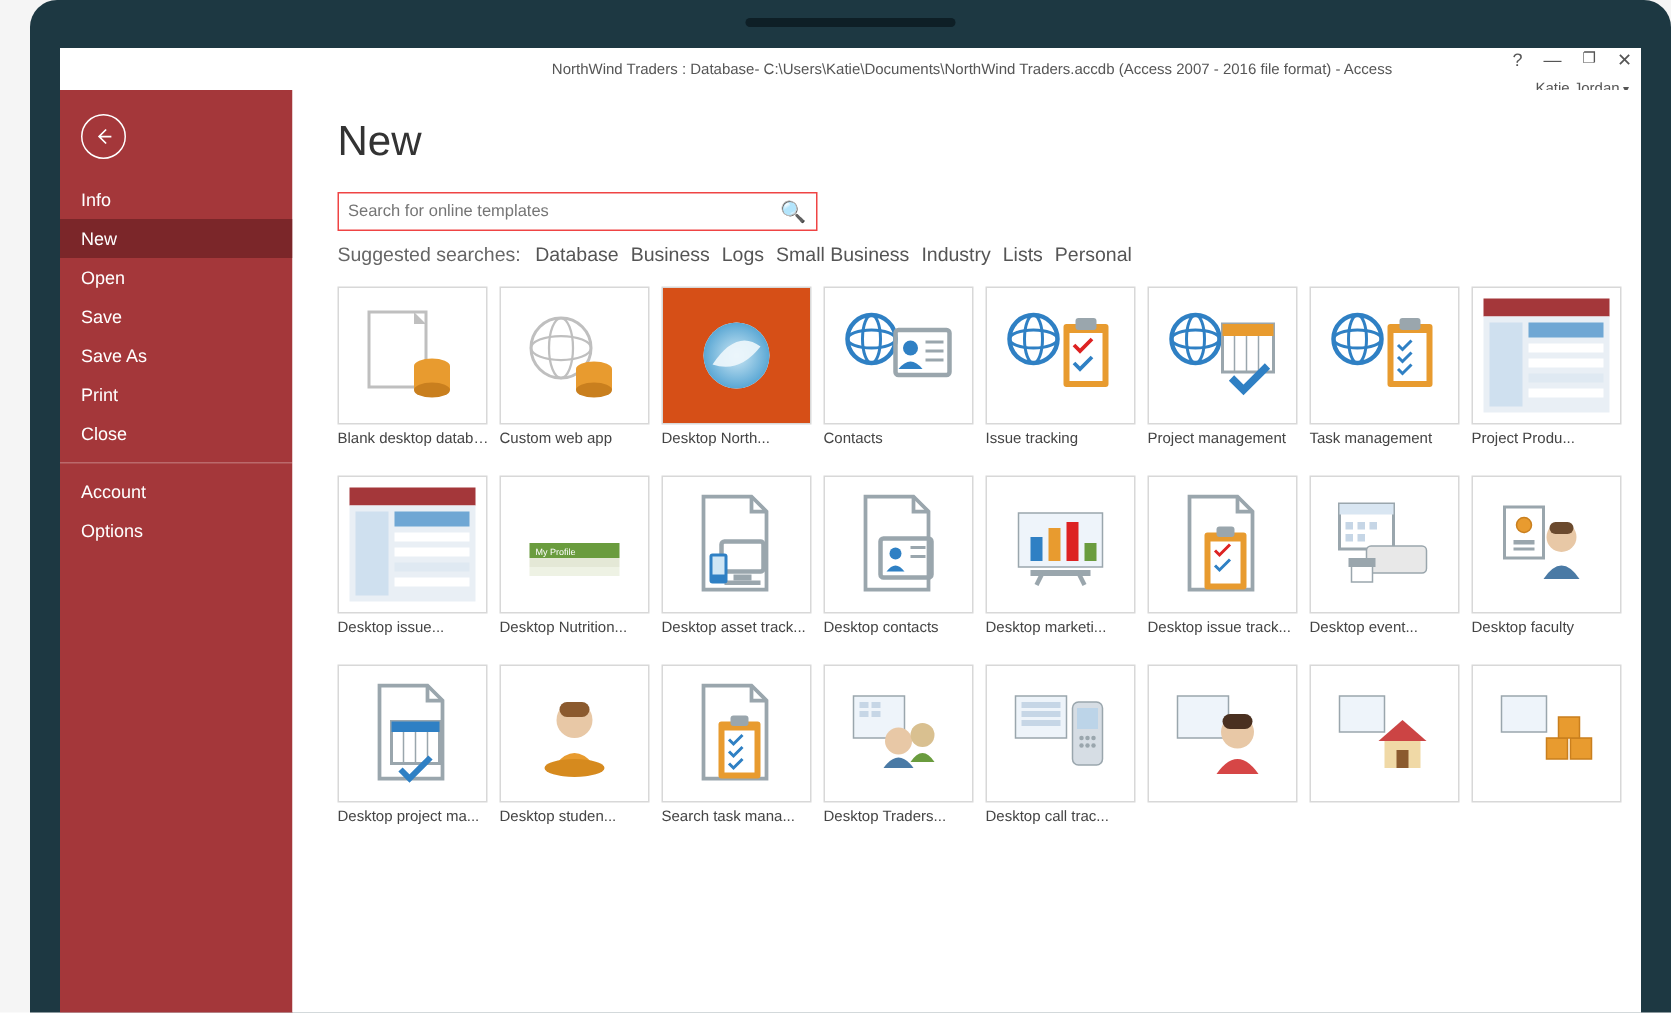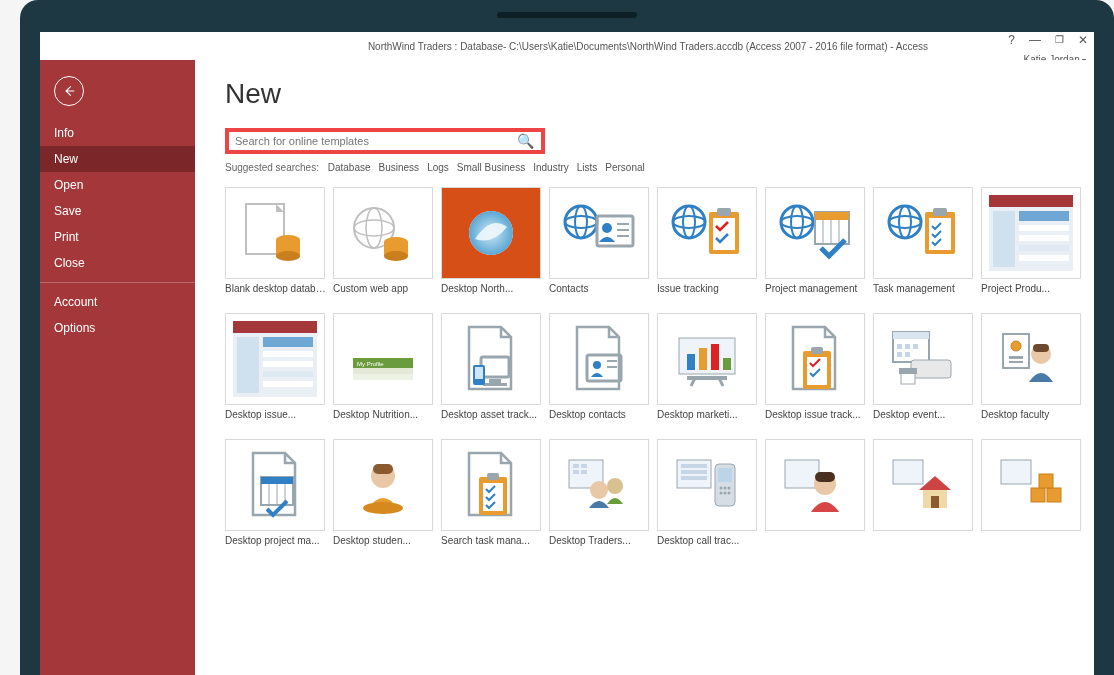--- a/index.html
+++ b/index.html
@@ -65,27 +65,27 @@
   
   .main {
     position:absolute; top:28px; left:155px; right:0; bottom:0;
     padding: 18px 20px 0 30px;
     overflow:hidden;
     background:#fff;
   }
   h1.page-title { font-weight:200; font-size:28px; color:#333; margin-bottom:18px;}
   .search-row { display:flex; align-items:center; margin-bottom:8px;}
   .search-box {
-    width:320px; height:26px; border:4px solid #ef4444;
+    width:320px; height:26px; border:1px solid #ef4444;
     display:flex; align-items:center; padding:0 6px;
     font-size:11px; color:#888;
   }
   .search-box input { border:none; outline:none; flex:1; font-size:11px; background:transparent;}
   .mag { color:#a4373a; font-size:14px; cursor:pointer; }
-  .suggested { font-size:10px; color:#555; margin-bottom:14px;}
+  .suggested { font-size:13px; color:#555; margin-bottom:14px;}
   .suggested .lbl { color:#666; margin-right:6px;}
   .suggested a { color:#555; text-decoration:none; margin-right:8px; cursor:pointer;}
 
   .grid { display:grid; grid-template-columns: repeat(8, 102px); column-gap:6px; row-gap:4px;}
   .tile { width:102px; display:flex; flex-direction:column; cursor:pointer;}
   .thumb {
     width:100px; height:92px; border:1px solid #d8d8d8; background:#fff;
     display:flex; align-items:center; justify-content:center;
     margin-bottom:4px;
     overflow:hidden;
@@ -117,20 +117,21 @@
       <div class="back-circle">
         <svg viewBox="0 0 24 24">
             <path d="M15 4l-8 8 8 8M7 12h14"></path>
           </svg>
       </div>
       <div id="nav-main">
           <div class="nav-item">Info</div>
           <div class="nav-item selected">New</div>
           <div class="nav-item">Open</div>
           <div class="nav-item">Save</div>
+          <div class="nav-item">Save As</div>
           <div class="nav-item">Print</div>
           <div class="nav-item">Close</div>
         </div>
       <div class="nav-sep"></div>
       <div id="nav-footer">
           <div class="nav-item">Account</div>
           <div class="nav-item">Options</div>
         </div>
     </div>
 

